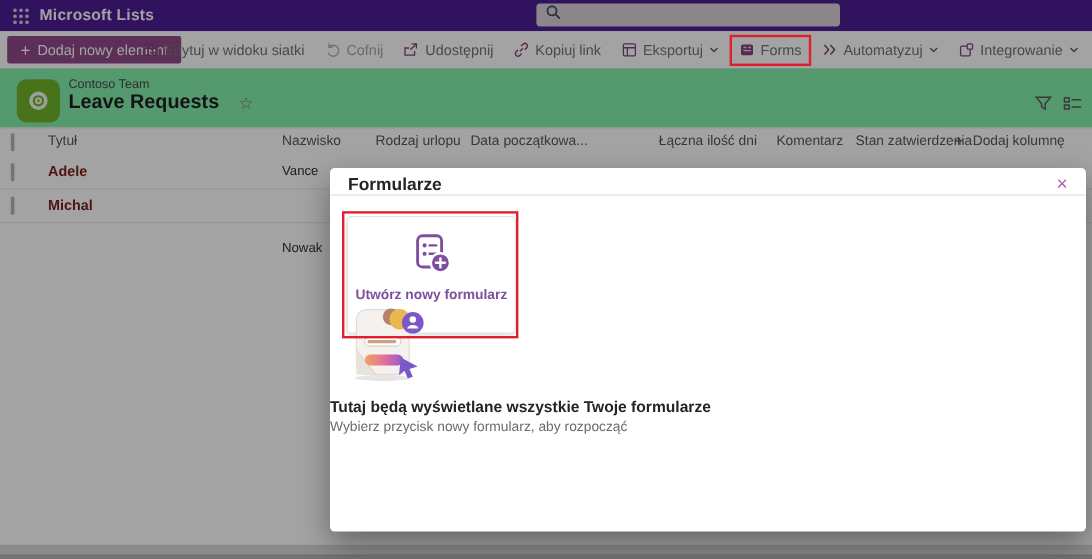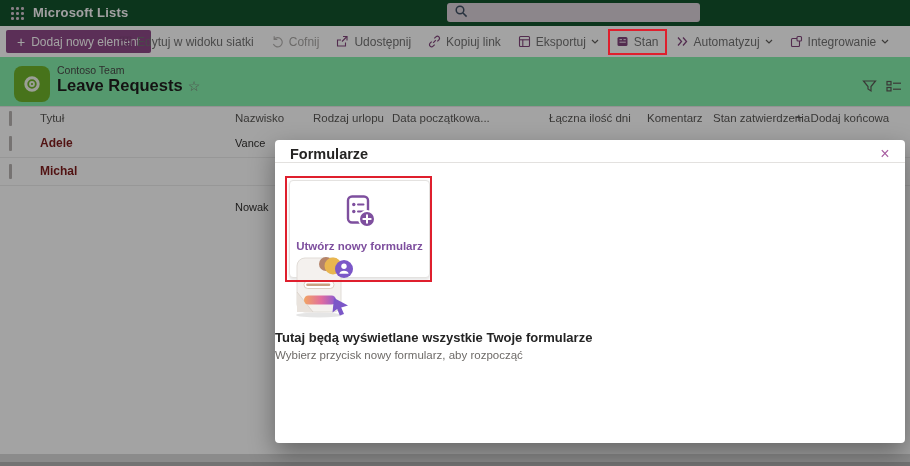--- a/index.html
+++ b/index.html
@@ -1,41 +1,41 @@
 <!DOCTYPE html>
 <html><head>
 <meta charset="utf-8">
 <style>
   * { margin:0; padding:0; box-sizing:border-box; }
   html,body { background:#c7c7c7; }
   body { font-family:"Liberation Sans", sans-serif; }
   .screen { position:relative; width:910px; height:466px; background:#fff; overflow:hidden; }
 
   
-  .topbar { position:absolute; left:0; top:0; width:910px; height:26px; background:#14532d; display:flex; align-items:center; }
+  .topbar { position:absolute; left:0; top:0; width:910px; height:26px; background:#4c1d95; display:flex; align-items:center; }
   .waffle { position:absolute; left:11px; top:7px; width:13px; height:13px; display:grid; grid-template-columns:repeat(3,1fr); gap:2.4px; cursor:pointer; }
   .waffle i { width:2.6px; height:2.6px; background:#d6c8d3; border-radius:50%; }
   .suite-title { position:absolute; left:33px; top:0; height:26px; line-height:26px; color:#fdfbfd; font-size:13px; font-weight:700; letter-spacing:.2px; }
   .searchbox { position:absolute; left:447px; top:3px; width:253px; height:19px; background:#dcd2da; border-radius:3px; display:flex; align-items:center; padding-left:7px; }
 
   
   .commandbar { position:absolute; left:0; top:26px; width:910px; height:31px; background:#fff; }
   .newbtn { position:absolute; left:6px; top:4px; height:23px; background:#8f4a88; color:#fff; border:none; border-radius:2px; display:inline-flex; align-items:center; gap:6px; padding:0 11px; font-size:12px; font-family:inherit; cursor:pointer; }
   .newbtn .plus { font-size:14px; line-height:1; }
   .cmd-items { position:absolute; left:119px; top:0; height:31px; display:flex; align-items:center; gap:17px; }
   .cmd-item { display:inline-flex; align-items:center; gap:5px; font-size:12px; color:#737373; cursor:pointer; white-space:nowrap; position:relative; }
   .cmd-item svg { display:block; }
   .cmd-item.disabled { color:#a9a7a5; cursor:default; }
   .forms-highlight { position:absolute; left:-8px; right:-8px; top:-6px; bottom:-6px; border:2px solid #df1f2d; z-index:60; pointer-events:none; }
 
   
   .listheader { position:absolute; left:0; top:57px; width:910px; height:49px; background:#86efac; }
   .list-icon { position:absolute; left:14px; top:9px; width:36px; height:36px; background:#70b52b; border-radius:8px; display:flex; align-items:center; justify-content:center; }
   .team-name { position:absolute; left:57px; top:7px; font-size:10.5px; color:#4a4a4a; }
-  .list-title-row { position:absolute; left:57px; top:19px; display:flex; align-items:center; gap:5px; }
+  .list-title-row { position:absolute; left:57px; top:19px; display:flex; align-items:center; gap:16px; }
   .list-title { font-size:16.5px; font-weight:700; color:#201f1e; }
   .star { font-size:14px; color:#7d7b79; cursor:pointer; }
   .view-icons { position:absolute; right:8px; top:22px; display:flex; align-items:center; gap:9px; }
   .view-icons span { cursor:pointer; display:block; }
 
   
   .tablearea { position:absolute; left:0; top:106px; width:910px; height:348px; background:#fff; }
   .hdr-line { position:absolute; left:0; top:0; width:910px; height:1px; background:#e6e6e6; }
   .th { position:absolute; top:0; height:24px; line-height:24px; font-size:11.5px; color:#5a5856; cursor:pointer; display:flex; align-items:center; gap:4px; }
   .addcol { color:#5a5856; }
@@ -158,21 +158,21 @@
       <div class="cmd-item">
         <div class="forms-highlight"></div>
         <span>
           <svg width="13" height="13" viewBox="0 0 13 13">
             <rect x="1.5" y="2" width="10" height="9" rx="1.5" fill="#82467c"></rect>
             <line x1="3.5" y1="4.6" x2="6" y2="4.6" stroke="#e8d8e6" stroke-width="1.1"></line>
             <line x1="7.5" y1="4.6" x2="9.8" y2="4.6" stroke="#e8d8e6" stroke-width="1.1"></line>
             <line x1="3.5" y1="7.2" x2="9.8" y2="7.2" stroke="#e8d8e6" stroke-width="1.1"></line>
           </svg>
         </span>
-        <span>Stan</span>
+        <span>Forms</span>
       </div>
       <div class="cmd-item">
         <span>
           <svg width="13" height="13" viewBox="0 0 13 13" fill="none" stroke="#82467c" stroke-width="1.3">
             <path d="M2 2.5 L5.5 6.5 L2 10.5"></path>
               <path d="M7 2.5 L10.5 6.5 L7 10.5"></path>
           </svg>
         </span>
         <span>Automatyzuj</span>
         <span>
@@ -257,21 +257,21 @@
         <span>Łączna ilość dni</span>
       </div>
     <div class="th" style="left:635px;margin-left:12px;">
         <span>Komentarz</span>
       </div>
     <div class="th" style="left:713px;">
         <span>Stan zatwierdzenia</span>
       </div>
     <div class="th addcol" style="left:795px;">
       <span class="plusg">+</span>
-      <span>Dodaj końcowa</span>
+      <span>Dodaj kolumnę</span>
     </div>
 
     <span class="tick" style="top:30px;"></span>
     <div class="cell-title" style="top:30px;">Adele</div>
     <div class="cell-sub" style="top:31px;">Vance</div>
     <div class="row-line" style="top:51px;"></div>
 
     <span class="tick" style="top:58px;"></span>
     <div class="cell-title" style="top:58px;">Michal</div>
     <div class="cell-sub" style="top:59px;margin-top:36px;">Nowak</div>

